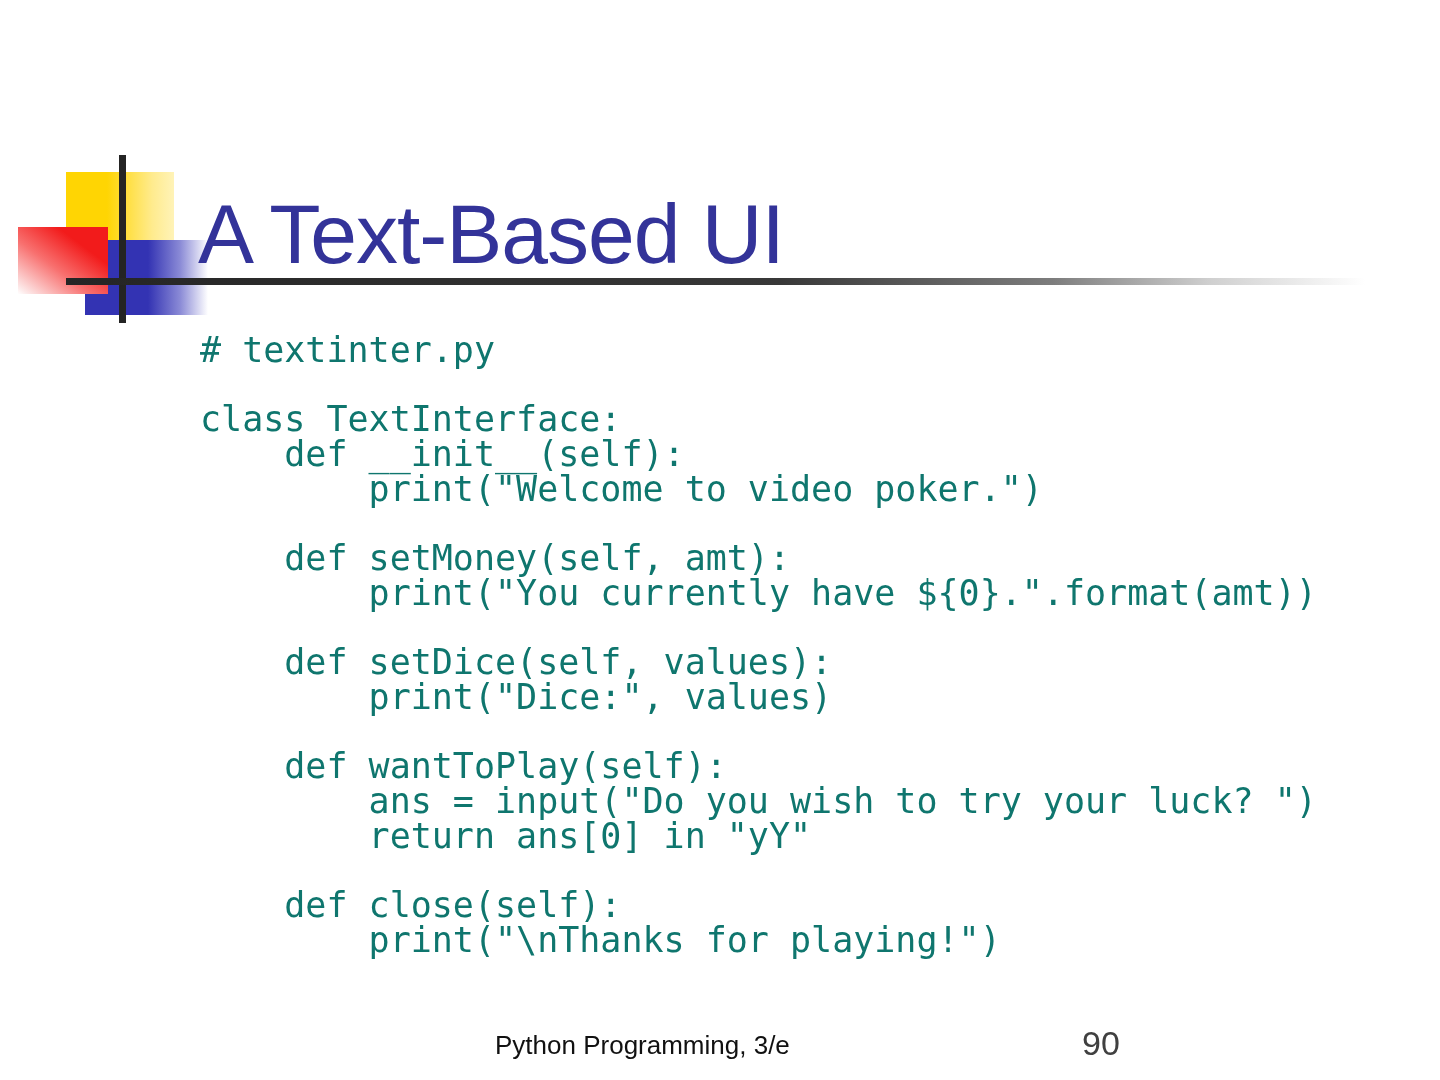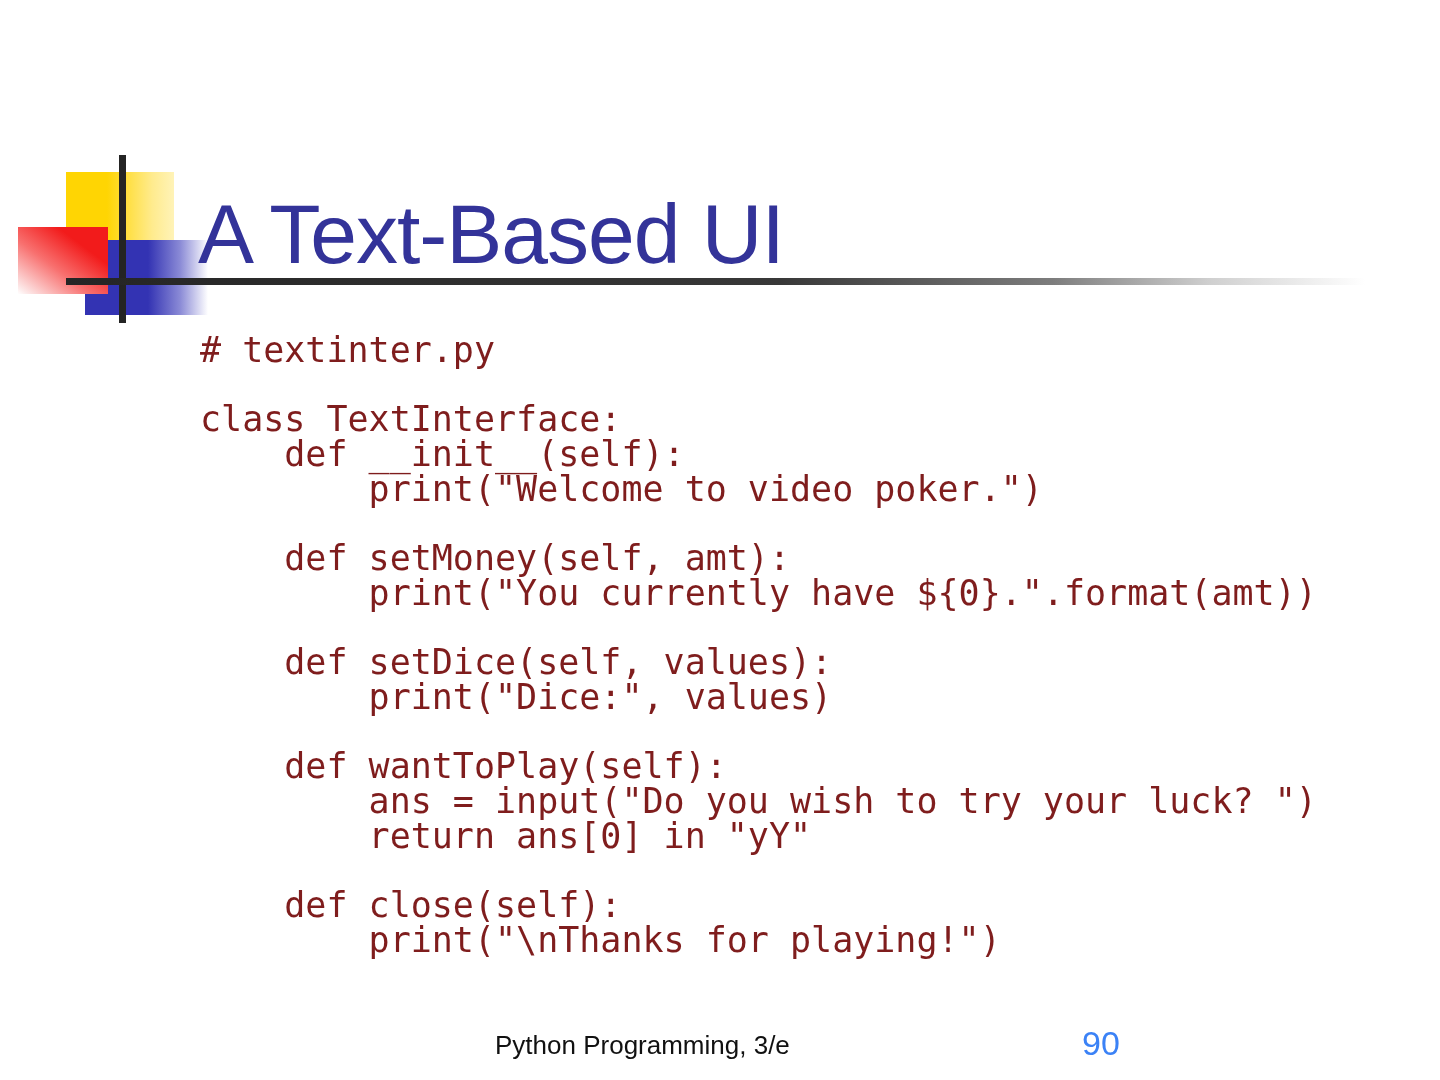--- a/index.html
+++ b/index.html
@@ -59,38 +59,38 @@
     z-index: 4;
   }
 
   
   .code-block {
     left: 200px; top: 333px;
     margin: 0;
     font-family: "DejaVu Sans Mono", monospace;
     font-size: 35px;
     line-height: 34.7px;
-    color: #7f1d1d;
+    color: #0f766e;
     white-space: pre;
     z-index: 4;
   }
 
   
   .footer-book {
     left: 495px; top: 1030px;
     font-size: 26px;
     line-height: 30px;
     color: #111111;
     white-space: nowrap;
   }
   .footer-page {
     left: 1082px; top: 1026px;
     font-size: 34px;
     line-height: 34px;
-    color: #3b82f6;
+    color: #404040;
   }
 </style>
 </head>
 <body>
 
 <div class="abs sq-yellow"></div>
 <div class="abs sq-blue-small"></div>
 <div class="abs sq-blue-main"></div>
 <div class="abs sq-red"></div>
 <div class="abs v-rule"></div>

